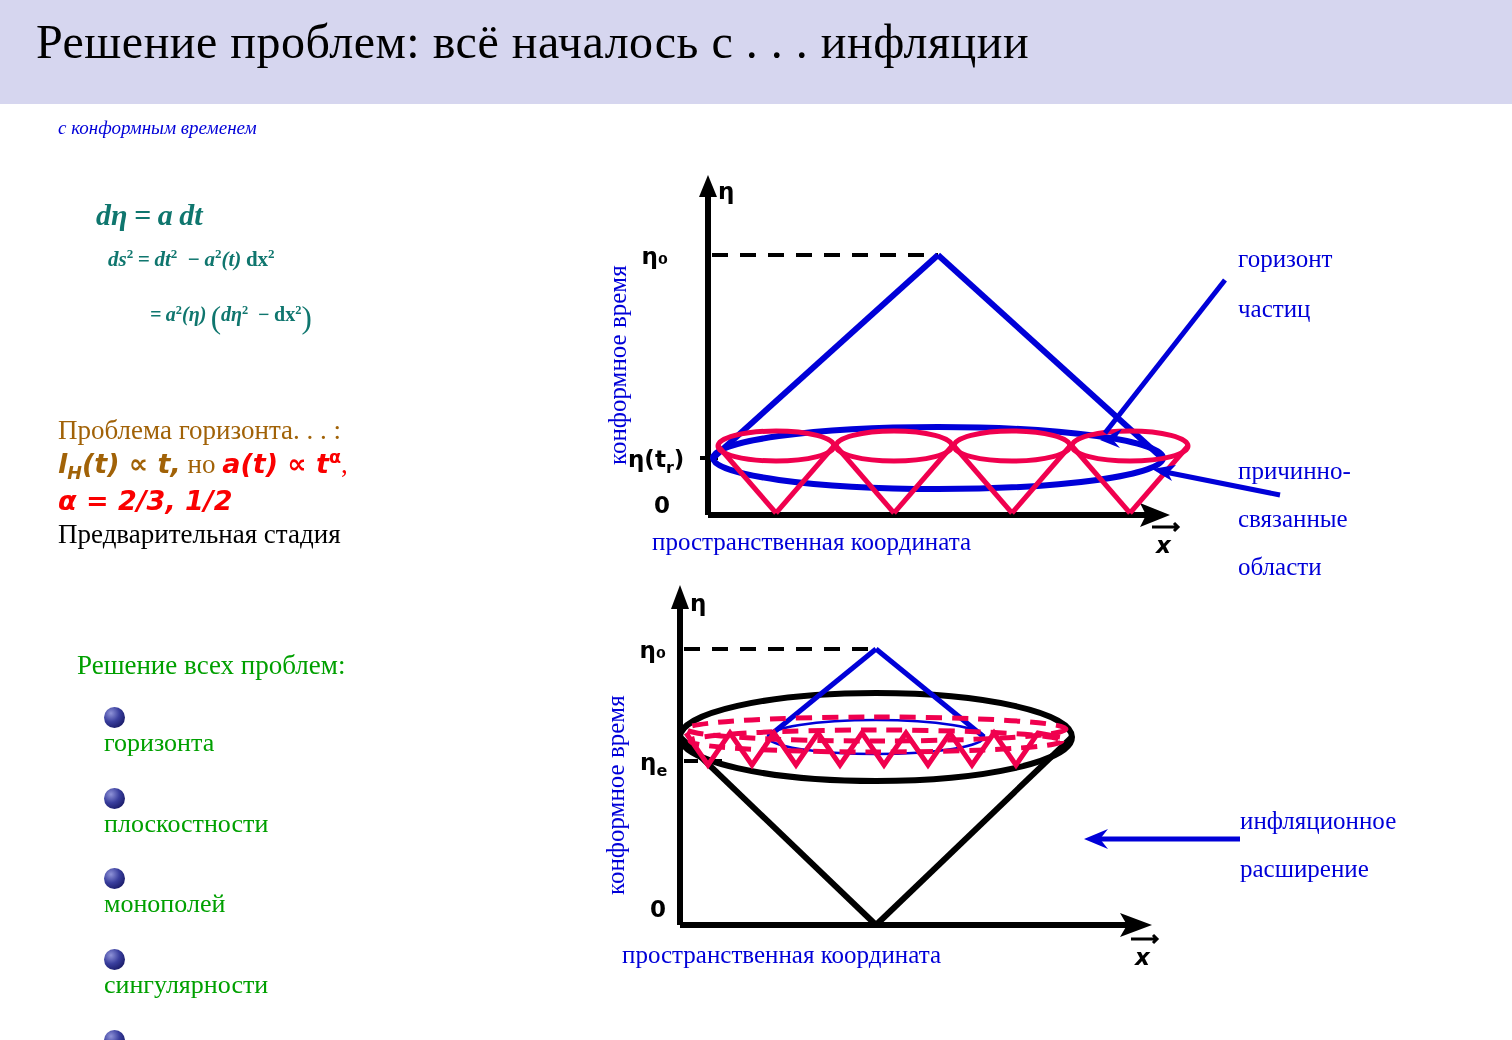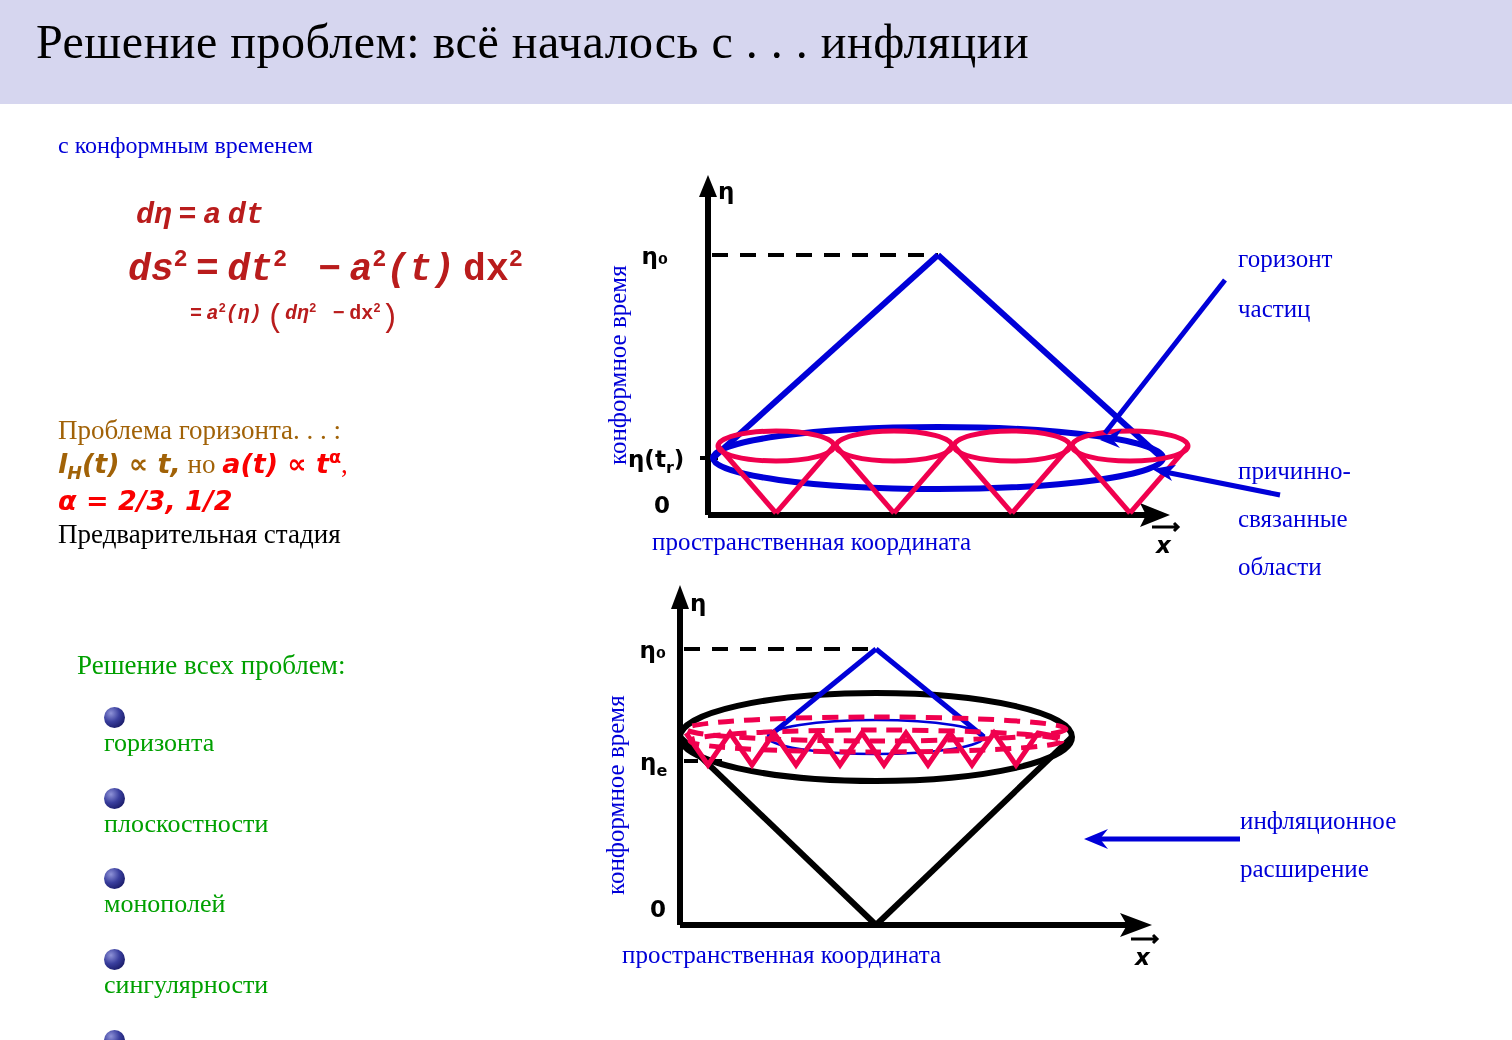--- a/index.html
+++ b/index.html
@@ -39,38 +39,38 @@
     width: 600px; height: 936px;
   }
   .txt-blue   { color: #a16207; }
   .txt-red    { color: #fa0000; }
   .txt-black  { color: #000000; }
   .txt-green  { color: #00a000; }
   .txt-orange { color: #f08000; }
 
   #subtitle-conformal {
     position: absolute;
-    left: 58px; top: 28px;
-    font-size: 24px;
+    left: 58px; top: 13px;
+    font-size: 19px;
     color: #0000d8;
     white-space: nowrap;
+    font-style: italic;
   }
 
   
   .eq {
     position: absolute;
-    font-family: Liberation Mono, monospace;
+    font-family: Liberation Serif, serif;
     font-style: italic;
     font-weight: bold;
-    color: #b91c1c;
-    white-space: nowrap;
-    margin-left: 40px;
+    color: #0f766e;
+    white-space: nowrap;
   }
   #eq1 { left: 96px;  top: 94px;  font-size: 30px; }
-  #eq2 { left: 88px;  top: 142px; font-size: 38px; }
+  #eq2 { left: 108px;  top: 142px; font-size: 21px; }
   #eq3 { left: 150px; top: 196px; font-size: 20px; }
   .eq sup { font-size: 0.62em; font-style: normal; }
   .eq .up { font-style: normal; font-weight: bold; }
   .eq .bigparen {
     font-size: 1.55em;
     font-style: normal;
     font-weight: normal;
     vertical-align: -0.22em;
   }
   .eq .sp { display: inline-block; width: .22em; }

